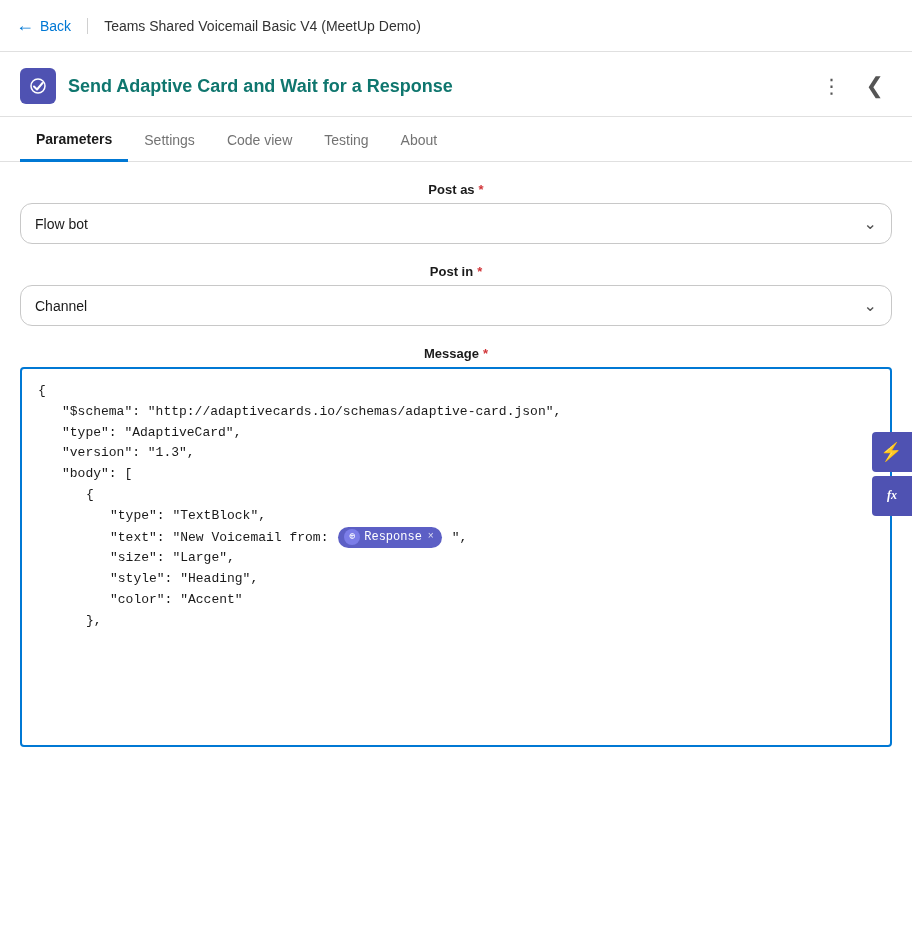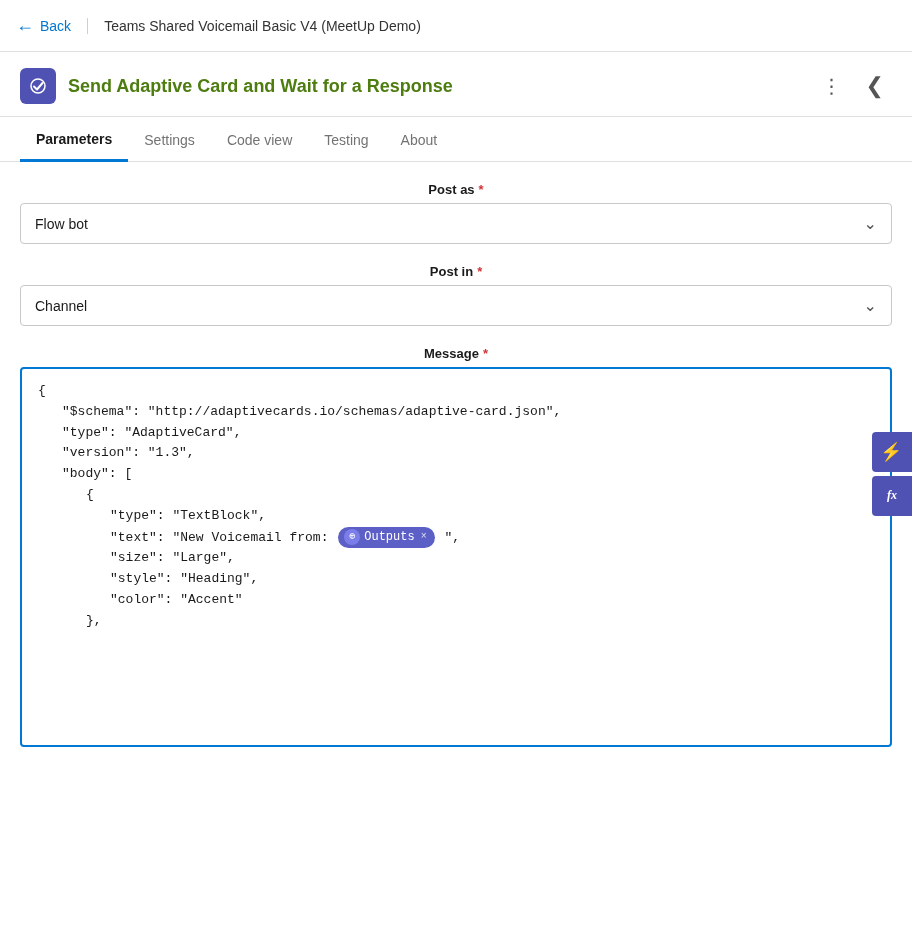--- a/index.html
+++ b/index.html
@@ -66,21 +66,21 @@
       display: flex;
       align-items: center;
       justify-content: center;
       color: white;
       font-size: 18px;
       flex-shrink: 0;
     }
     .panel-title {
       font-size: 18px;
       font-weight: 600;
-      color: #4d7c0f;
+      color: #0f766e;
     }
     .panel-header-right {
       display: flex;
       align-items: center;
       gap: 8px;
     }
     .icon-btn {
       background: none;
       border: none;
       cursor: pointer;
@@ -142,21 +142,21 @@
       gap: 4px;
       justify-content: center;
     }
     .required-star {
       color: #d13438;
       font-size: 13px;
     }
     .select-field {
       width: 100%;
       border: 1px solid #c8c8c8;
-      border-radius: 4px;
+      border-radius: 12px;
       padding: 10px 14px;
       font-size: 14px;
       color: #1a1a1a;
       background: #fff;
       display: flex;
       align-items: center;
       justify-content: space-between;
       cursor: pointer;
     }
     .select-field .chevron {
@@ -320,21 +320,21 @@
       <span class="required-star">*</span>
     </div>
     <div class="message-field">
       <span class="code-line">{</span>
       <span class="code-line code-indent1">"$schema": "http://adaptivecards.io/schemas/adaptive-card.json",</span>
       <span class="code-line code-indent1">"type": "AdaptiveCard",</span>
       <span class="code-line code-indent1">"version": "1.3",</span>
       <span class="code-line code-indent1">"body": [</span>
       <span class="code-line code-indent2">{</span>
       <span class="code-line code-indent3">"type": "TextBlock",</span>
-      <span class="code-line code-indent3">"text": "New Voicemail from: <span class="dynamic-chip"><span class="chip-icon">⊕</span><span>Outputs</span><span class="chip-close">×</span></span> ",</span>
+      <span class="code-line code-indent3">"text": "New Voicemail from: <span class="dynamic-chip"><span class="chip-icon">⊕</span><span>Response</span><span class="chip-close">×</span></span> ",</span>
       <span class="code-line code-indent3">"size": "Large",</span>
       <span class="code-line code-indent3">"style": "Heading",</span>
       <span class="code-line code-indent3">"color": "Accent"</span>
       <span class="code-line code-indent2">},</span>
     </div>
   </div>
 
 </div>
 
 <div class="side-actions">

